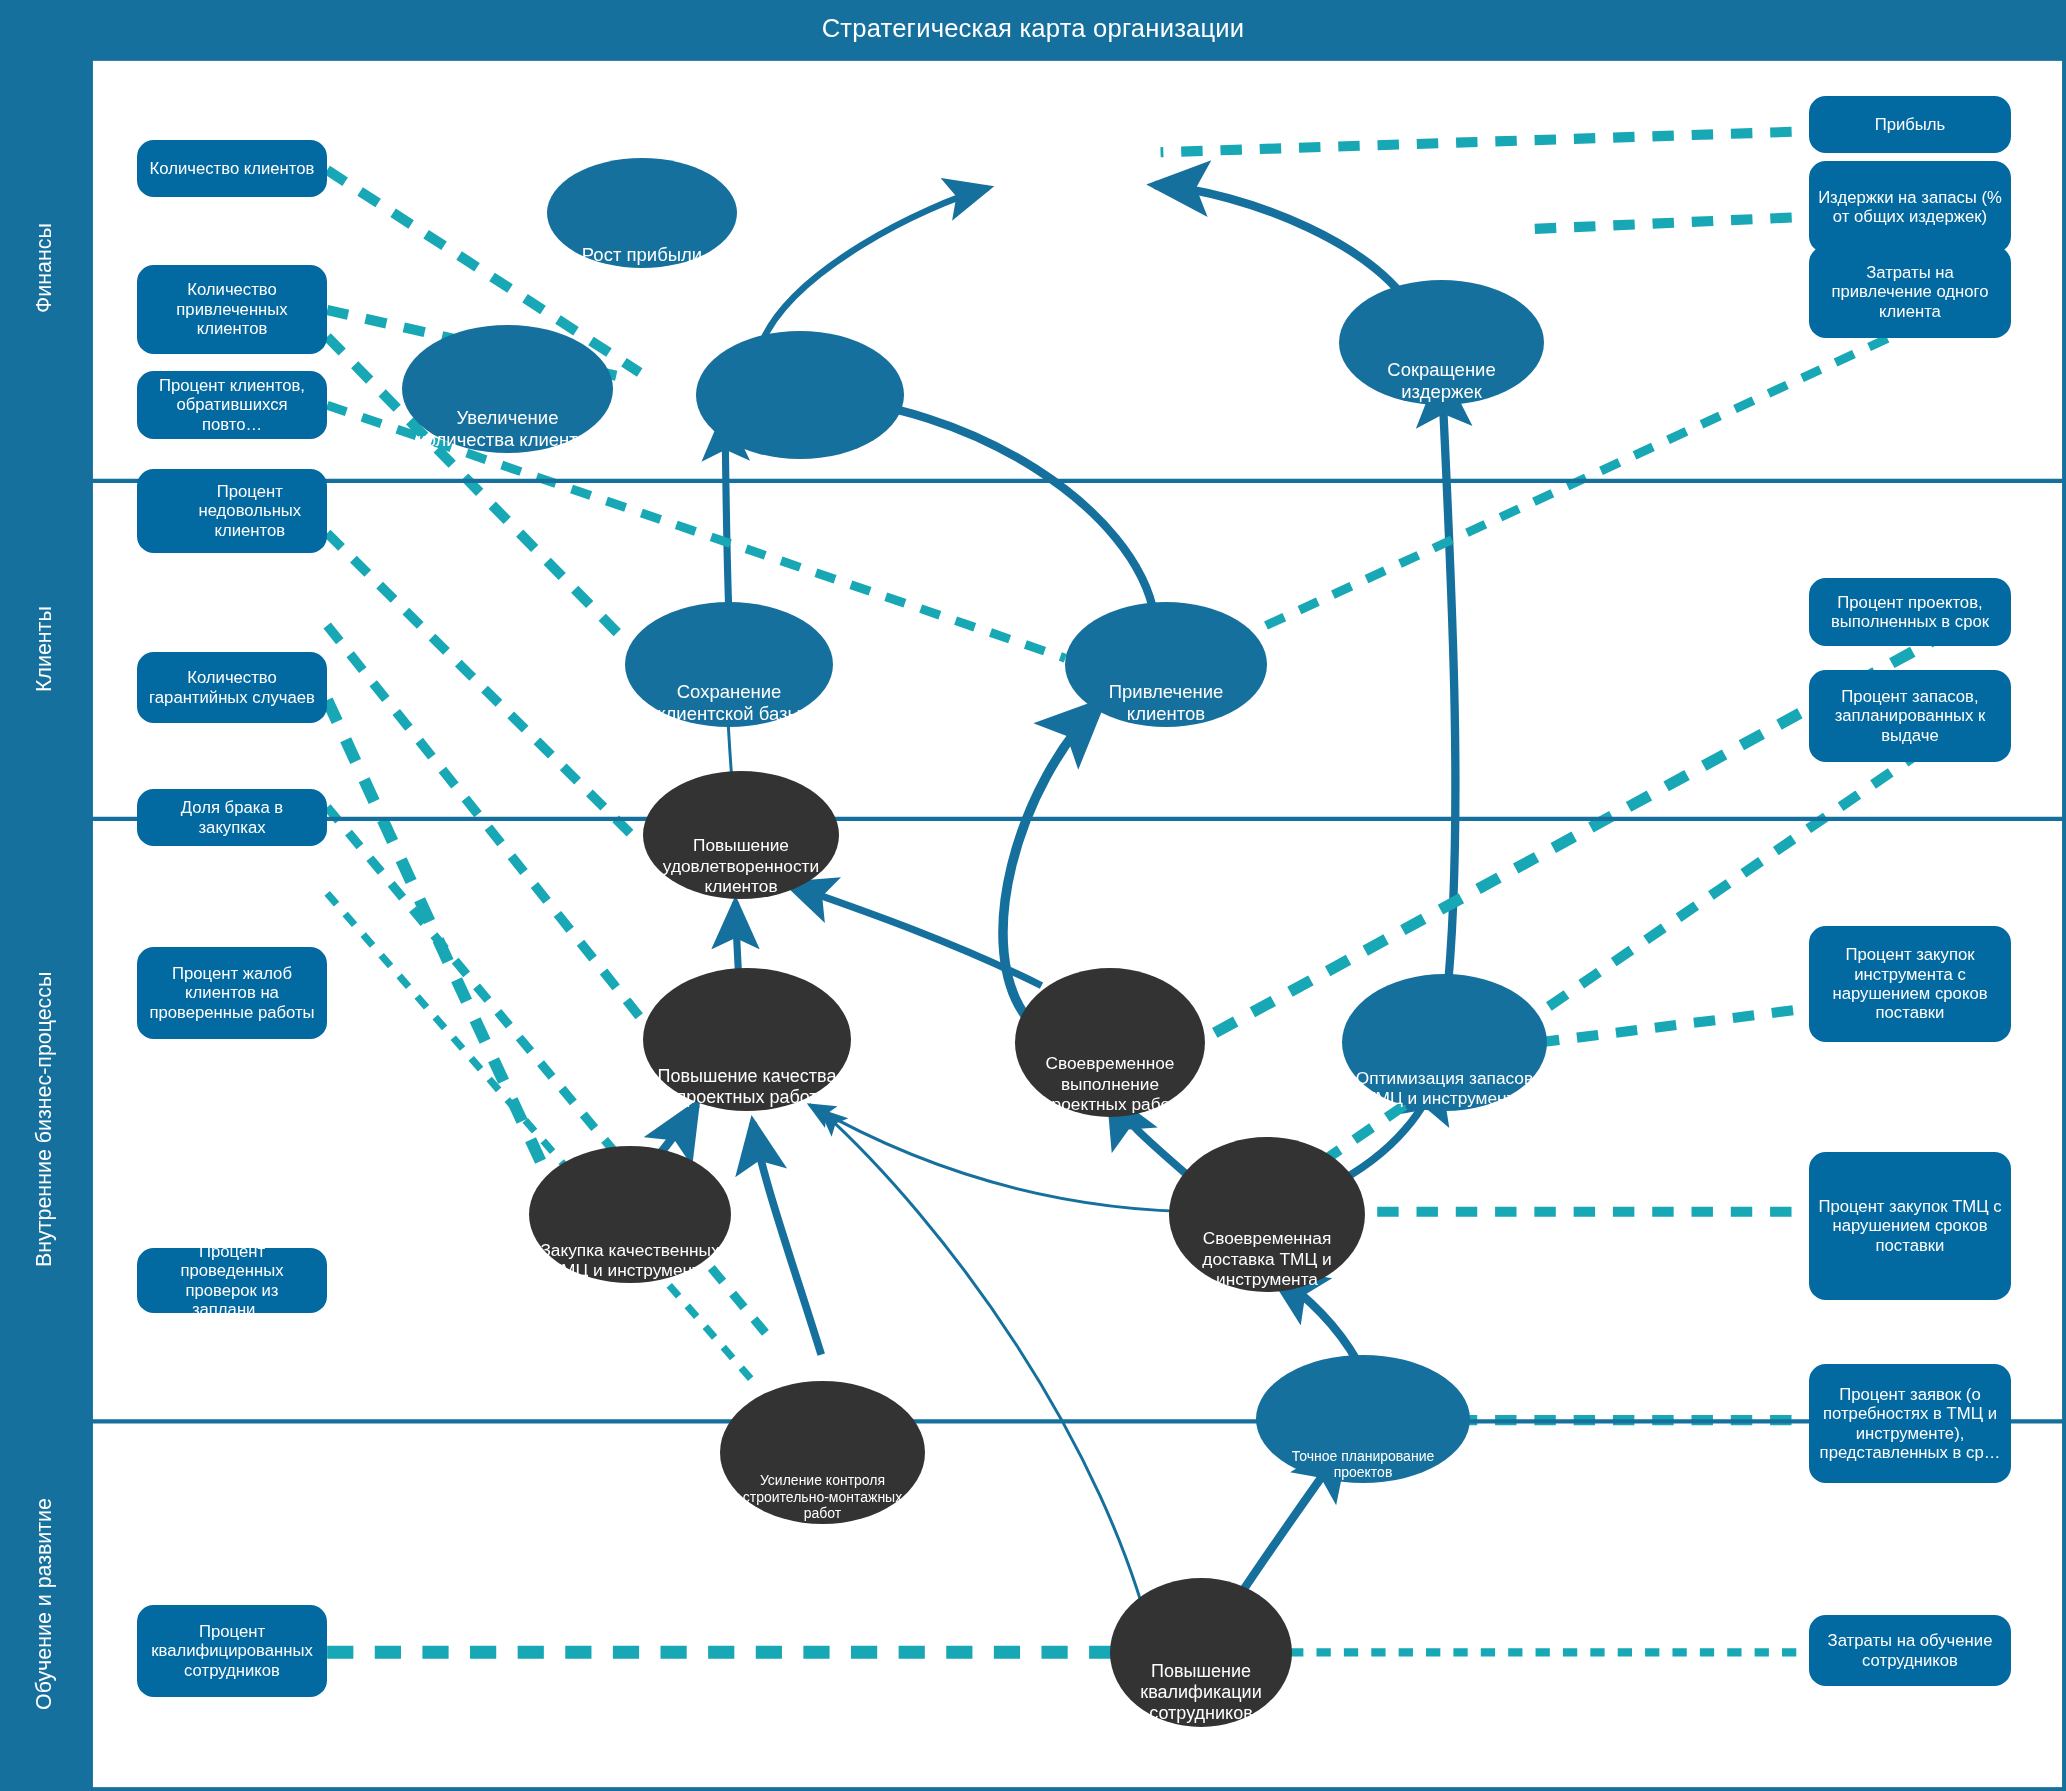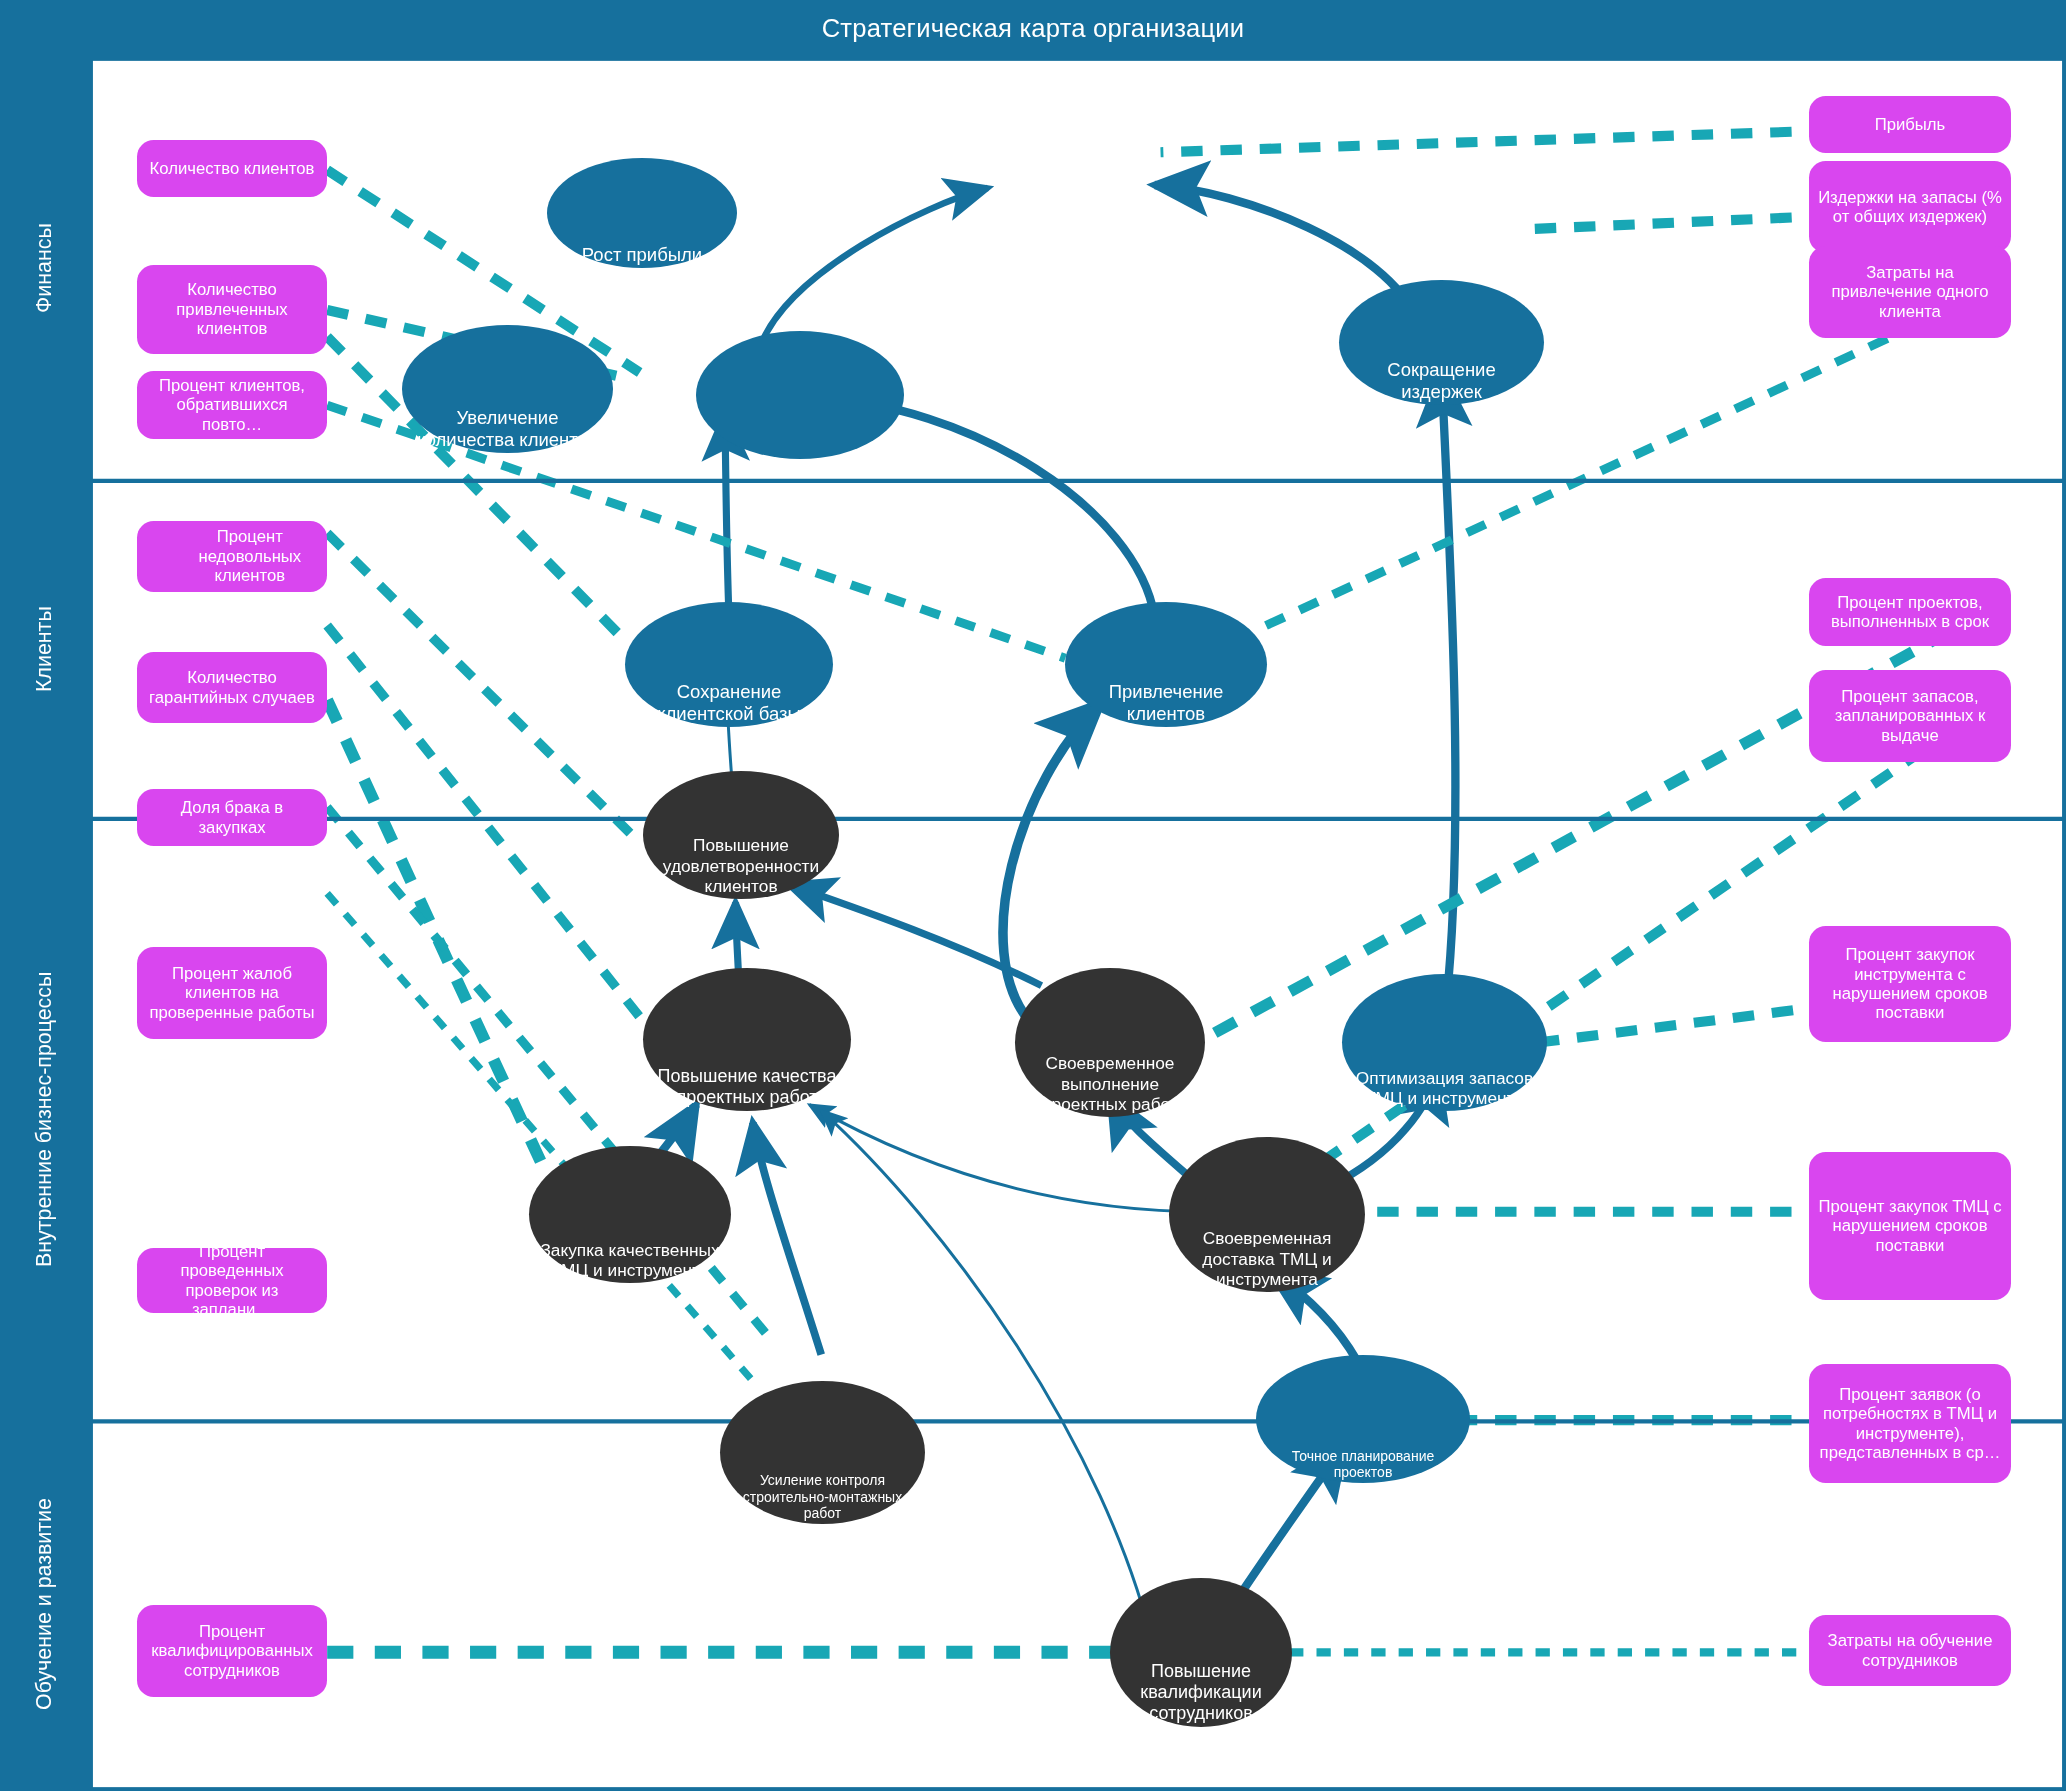--- a/index.html
+++ b/index.html
@@ -77,21 +77,21 @@
     box-sizing: border-box;
     line-height: 1.18;
     padding: 2.4px 6px;
   }
   .node.blue  { background: #16709d; }
   .node.dark  { background: #333333; }
 
   
   .mbox {
     position: absolute;
-    background: #d946ef;
+    background: #0369a1;
     color: #ffffff;
     border-radius: 16.7px;
     display: flex;
     align-items: center;
     justify-content: center;
     text-align: center;
     box-sizing: border-box;
     padding: 3.6px 8.3px;
     line-height: 1.16;
     font-size: 16.7px;
@@ -252,21 +252,21 @@
     </div>
 
     <div class="mbox" style="left:48px;  top:208px; width:190px; height:89px;">
       <span>Количество привлеченных клиентов</span>
     </div>
 
     <div class="mbox" style="left:48px;  top:314px; width:190px; height:68px;">
       <span>Процент клиентов, обратившихся повто…</span>
     </div>
 
-    <div class="mbox" style="left:48px;  top:464px; width:190px; height:71px;padding-left:44px;">
+    <div class="mbox" style="left:48px;  top:412px; width:190px; height:84px;padding-left:44px;">
       <span>Процент недовольных клиентов</span>
     </div>
 
     <div class="mbox" style="left:48px;  top:595px; width:190px; height:71px;">
       <span>Количество гарантийных случаев</span>
     </div>
 
     <div class="mbox" style="left:48px;  top:732px; width:190px; height:57px;">
       <span>Доля брака в закупках</span>
     </div>

